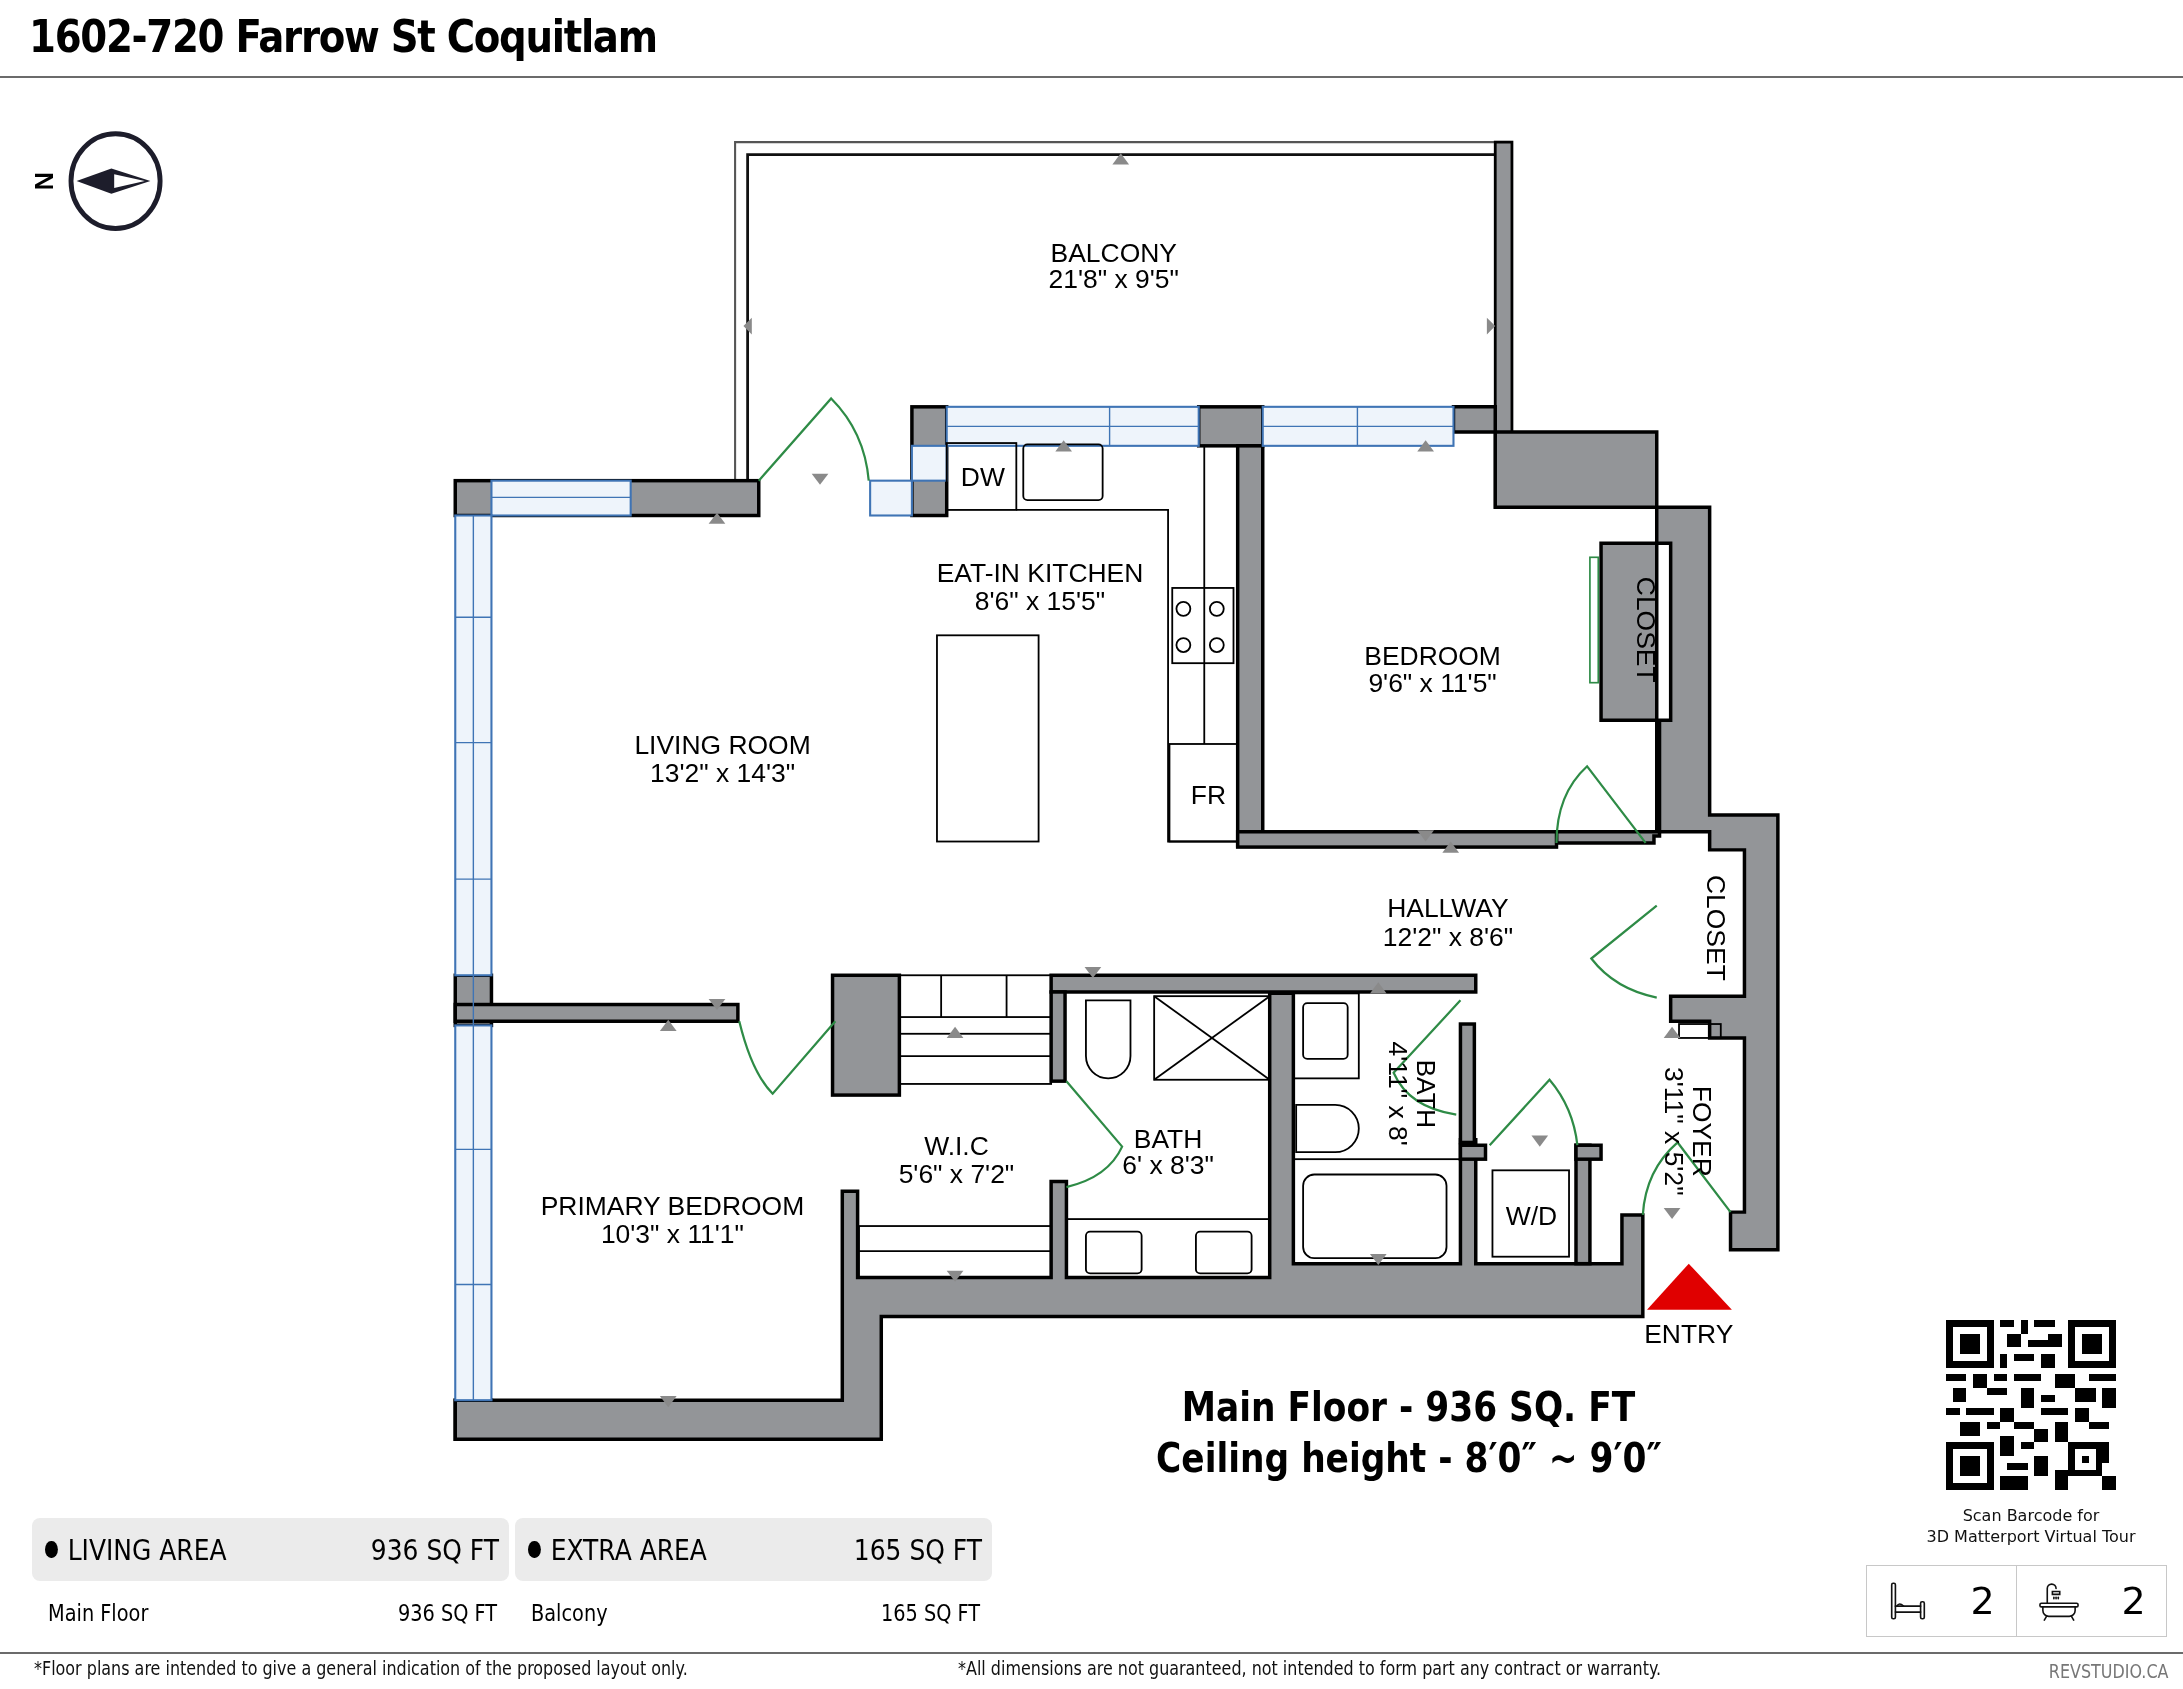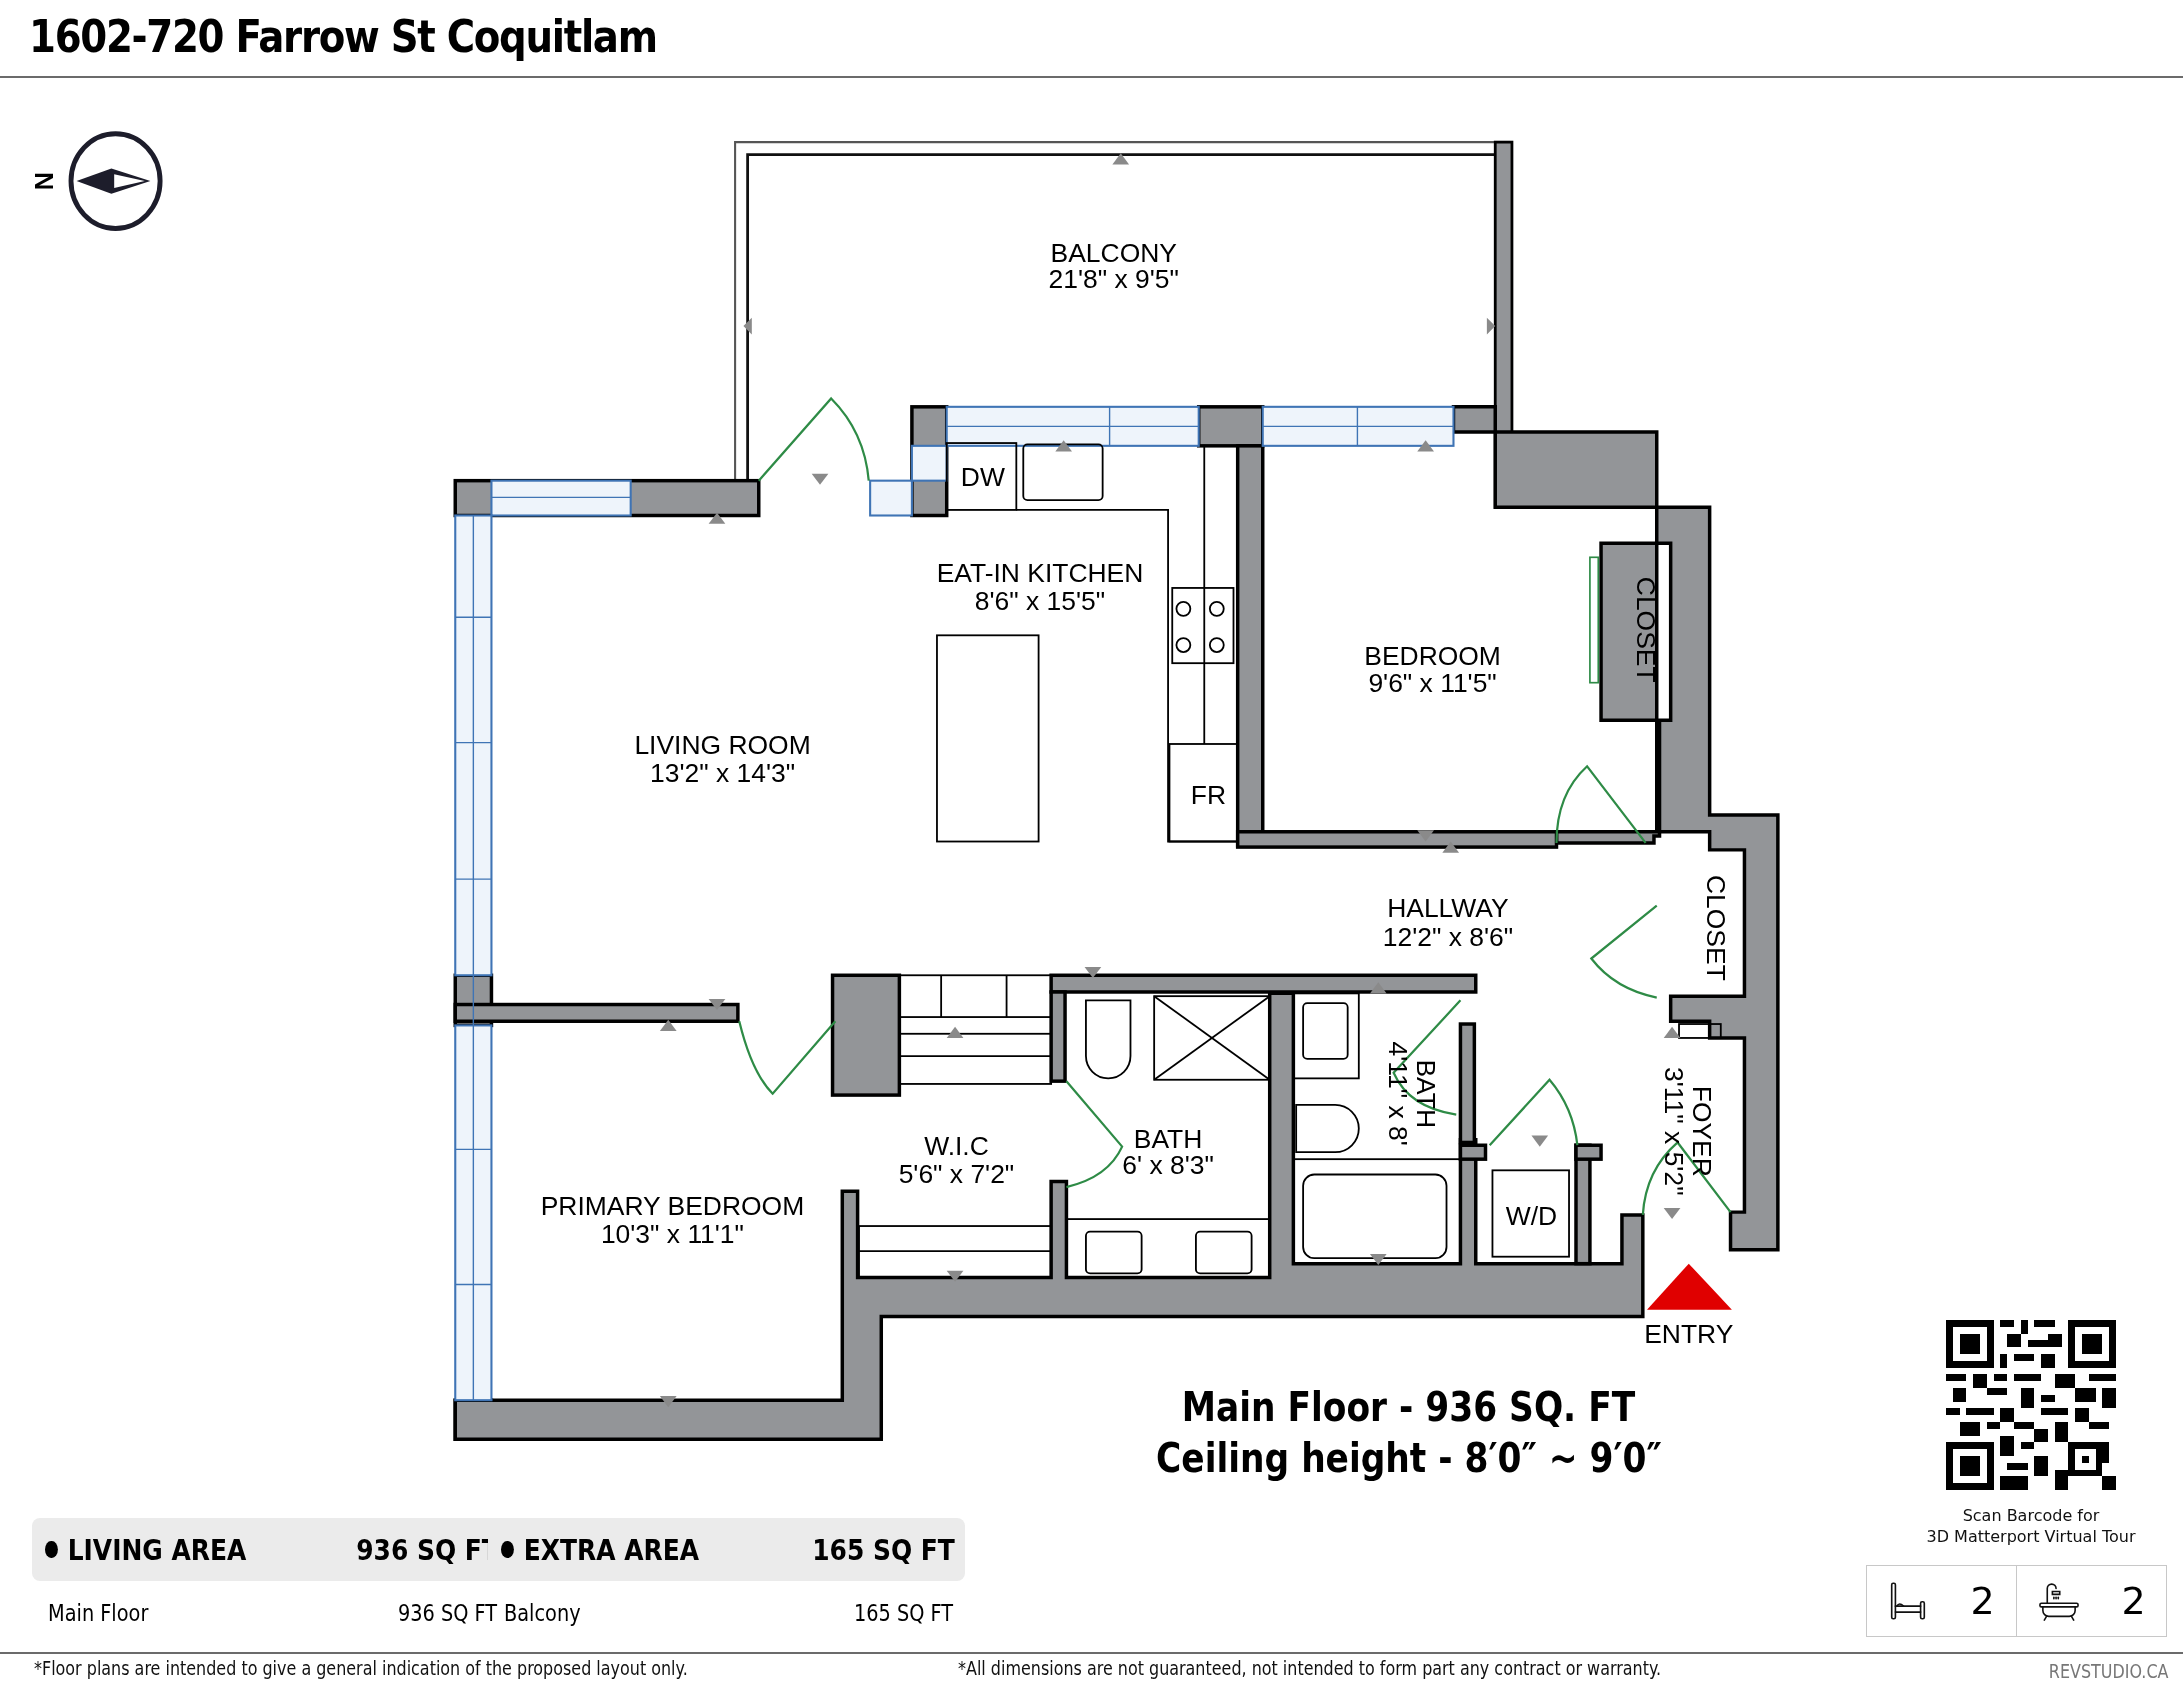--- a/index.html
+++ b/index.html
@@ -4,22 +4,22 @@
 <style>
   html, body { margin:0; padding:0; background:#ffffff; }
   body { width:2183px; height:1690px; position:relative; overflow:hidden; font-family:"Liberation Sans", sans-serif; color:#000; }
   .title { position:absolute; left:29px; top:10.3px; font-family:"DejaVu Sans", sans-serif; font-weight:bold; font-size:45px; letter-spacing:-1.5px; transform:scaleX(0.86); transform-origin:left top; white-space:nowrap; }
   .header-rule { position:absolute; left:0; top:76px; width:2183px; height:2.2px; background:#6b6b6b; }
   .plan { position:absolute; left:0; top:0; width:2183px; height:1690px; }
   .plan text { font-family:"Liberation Sans", sans-serif; }
   .summary { position:absolute; left:1115px; top:1382px; width:587px; text-align:center; font-family:"DejaVu Sans", sans-serif; font-weight:bold; font-size:40px; line-height:51px; transform:scaleX(0.86); transform-origin:center top; white-space:nowrap; }
   .area-table { position:absolute; top:1518px; width:477px; }
   .area-table.living { left:32px; }
-  .area-table.extra { left:488px; }
-  .area-head { background:#ebebeb; height:63px; display:flex; align-items:center; justify-content:space-between; padding:0 10.3px 0 13.2px; font-family:"DejaVu Sans", sans-serif; font-weight:bold; font-size:29px;border-radius:8px; }
+  .area-table.extra { left:515px; }
+  .area-head { background:#ebebeb; height:63px; display:flex; align-items:center; justify-content:space-between; padding:0 10.3px 0 13.2px; font-family:"DejaVu Sans", sans-serif; font-weight:normal; font-size:29px;border-radius:8px; }
   .area-head .lbl { display:flex; align-items:center; gap:11.7px; transform:scaleX(0.86); transform-origin:left center; white-space:nowrap; }
   .area-head .val { transform:scaleX(0.86); transform-origin:right center; white-space:nowrap; }
   .bullet { width:14.7px; height:17.6px; border-radius:50%; background:#000; display:inline-block; }
   .area-row { height:63px; display:flex; align-items:center; justify-content:space-between; padding:0 11.7px 0 16px; font-family:"DejaVu Sans", sans-serif; font-size:23px; }
   .area-row span { transform:scaleX(0.84); white-space:nowrap; }
   .area-row span:first-child { transform-origin:left center; }
   .area-row span:last-child { transform-origin:right center; }
   .footer-rule { position:absolute; left:0; top:1652px; width:2183px; height:2.2px; background:#6b6b6b; }
   .disclaimer { position:absolute; top:1657px; font-family:"DejaVu Sans", sans-serif; font-size:19px; color:#111; transform:scaleX(0.84); transform-origin:left top; white-space:nowrap; }
   .disclaimer.left { left:34px; }

